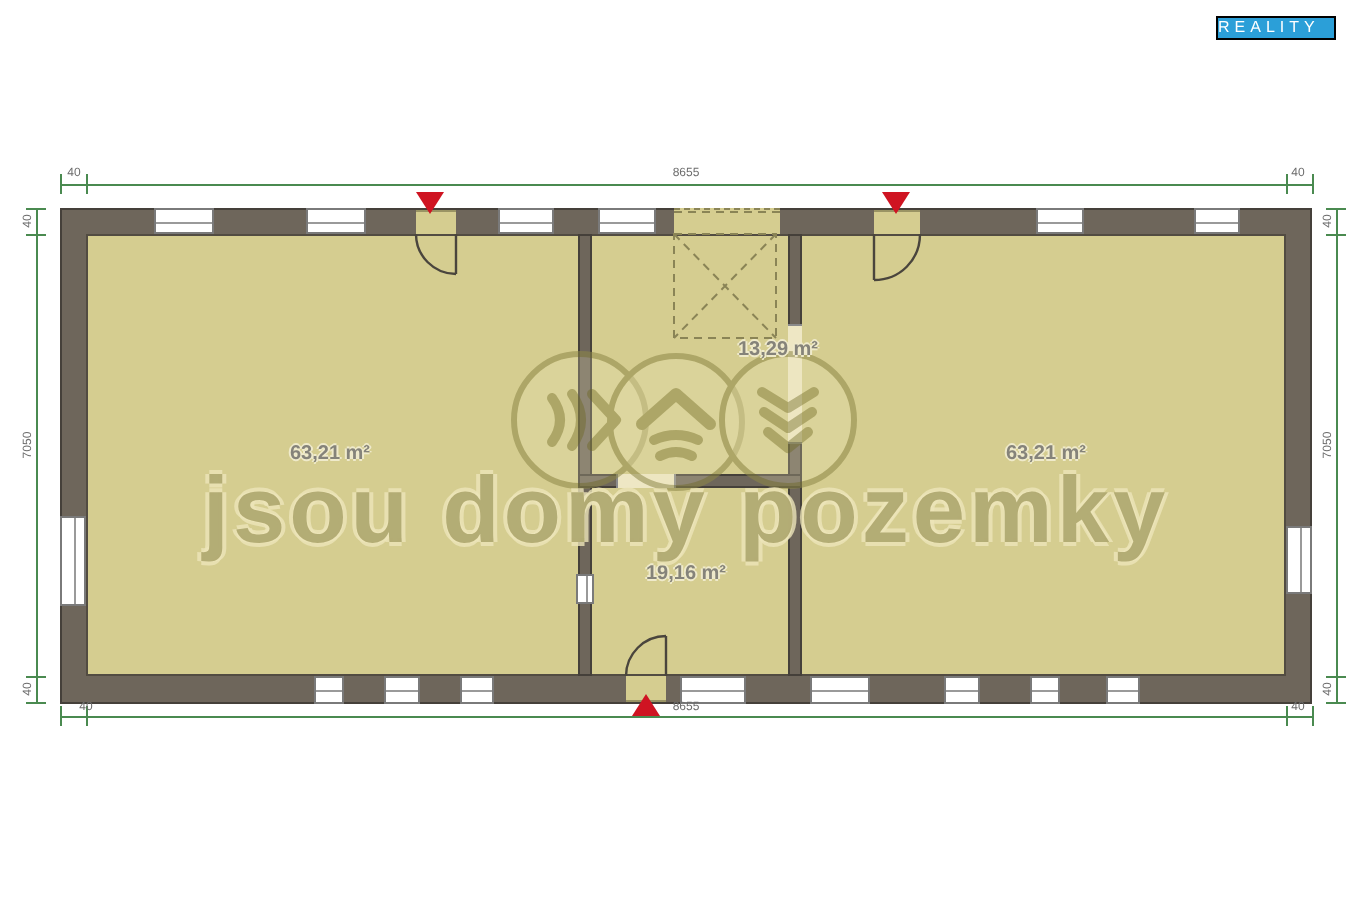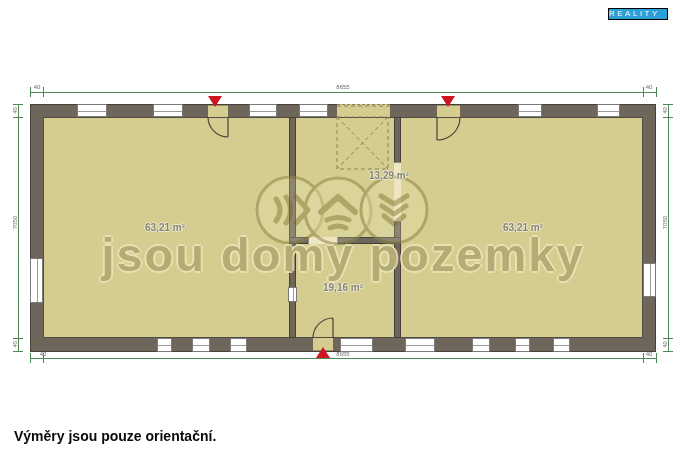--- a/index.html
+++ b/index.html
@@ -167,15 +167,14 @@
   <div class="abs dim-label rot" style="left:3px;top:107px;width:24px;">40</div>
   <div class="abs dim-label rot" style="left:3px;top:341px;width:24px;">40</div>
   <div class="abs dim-label rot" style="left:653px;top:219px;width:24px;">7050</div>
   <div class="abs dim-label rot" style="left:653px;top:107px;width:24px;">40</div>
   <div class="abs dim-label rot" style="left:653px;top:341px;width:24px;">40</div>
 
   <div class="abs logo">
     <div class="logo-blue">REALITY</div>
   </div>
 
-  <div class="abs caption">Výměry jsou pouze orientační.</div>
 
 </div>
 
 </body></html>

